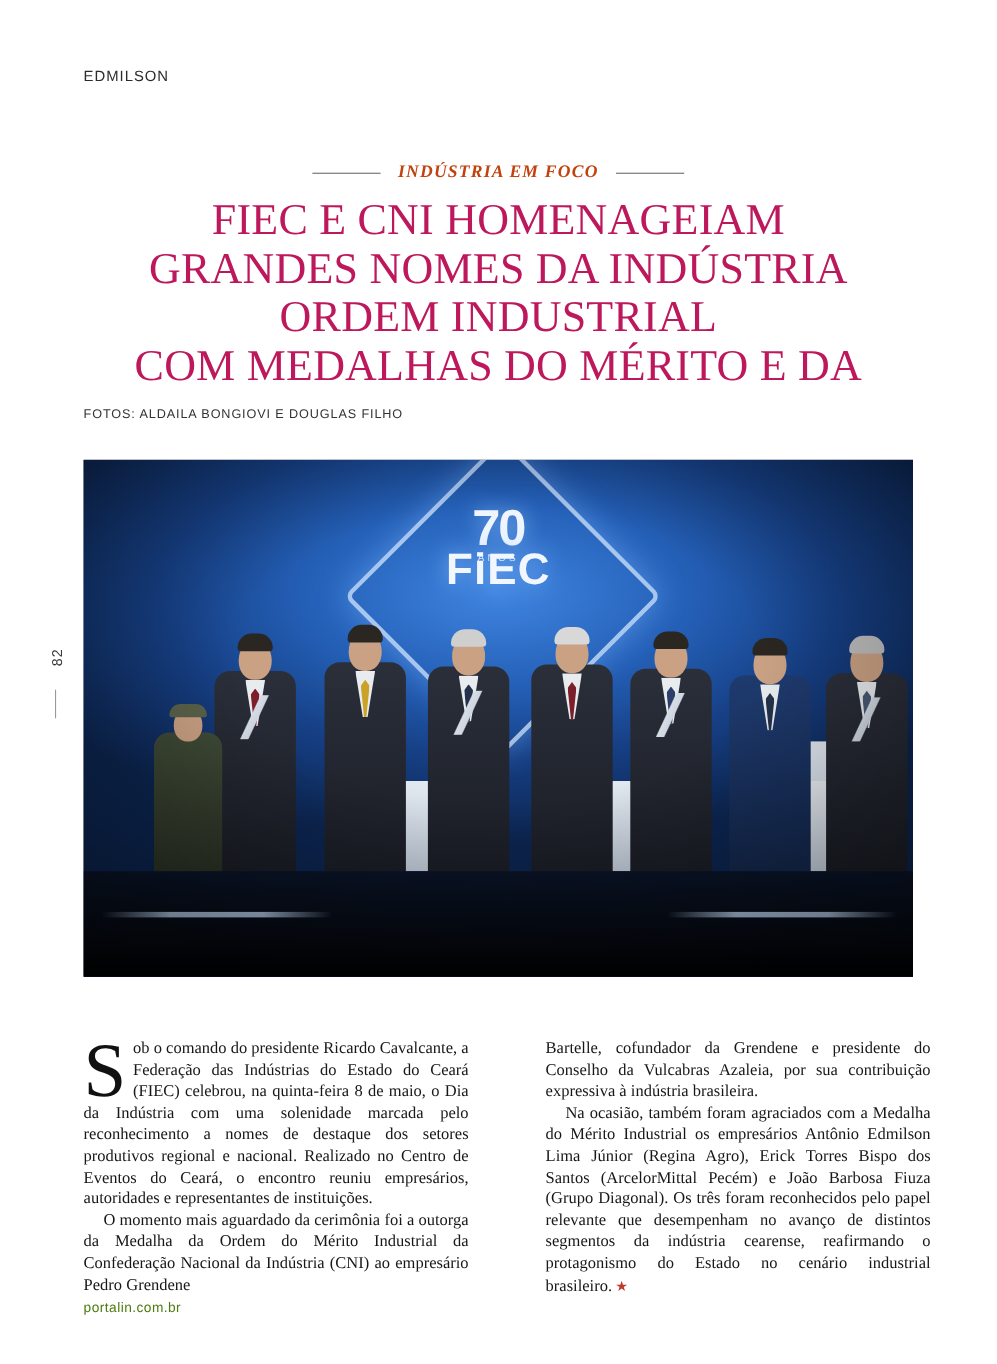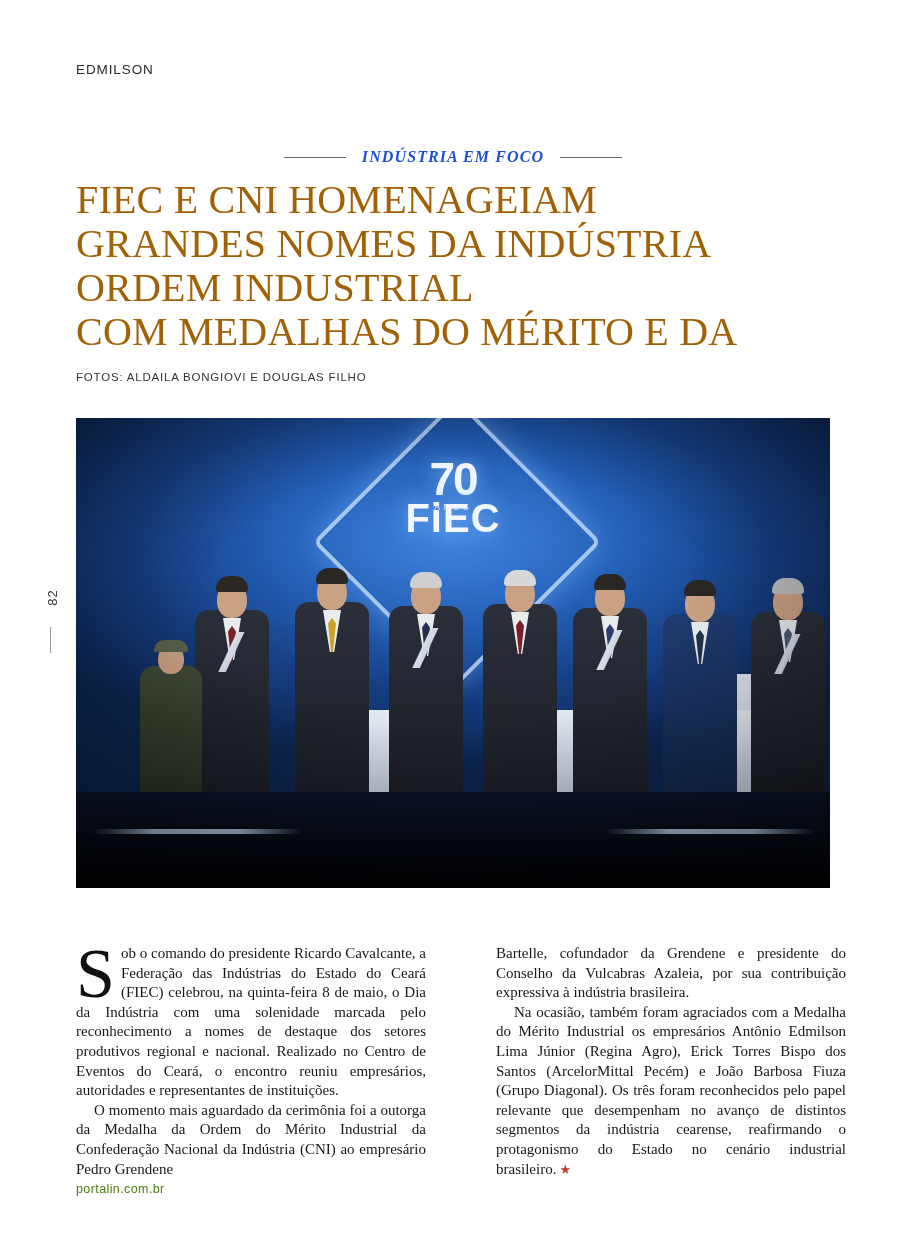--- a/index.html
+++ b/index.html
@@ -65,21 +65,21 @@
     text-align: center;
   }
   .kicker {
     display: inline-block;
     position: relative;
     font-family: "Liberation Serif", serif;
     font-style: italic;
     font-weight: bold;
     font-size: 16px;
     letter-spacing: 1.1px;
-    color: #1d4ed8;
+    color: #c2410c;
     padding: 0 18px;
     text-align: right;
   }
   .kicker::before,
   .kicker::after {
     content: "";
     position: absolute;
     top: 50%;
     width: 62px;
     height: 1px;
@@ -87,24 +87,25 @@
   }
   .kicker::before { left: -60px; }
   .kicker::after  { right: -60px; }
 
   
   .headline {
     position: absolute;
     left: 76px;
     top: 178px;
     width: 754px;
+    text-align: center;
     font-family: "Liberation Serif", serif;
     font-size: 40px;
     line-height: 44px;
-    color: #a16207;
+    color: #be185d;
     letter-spacing: 0.2px;
     font-weight: 400;
   }
   .headline .ln { display: block; white-space: nowrap; }
 
   
   .photo-credit {
     position: absolute;
     left: 76px;
     top: 371px;

